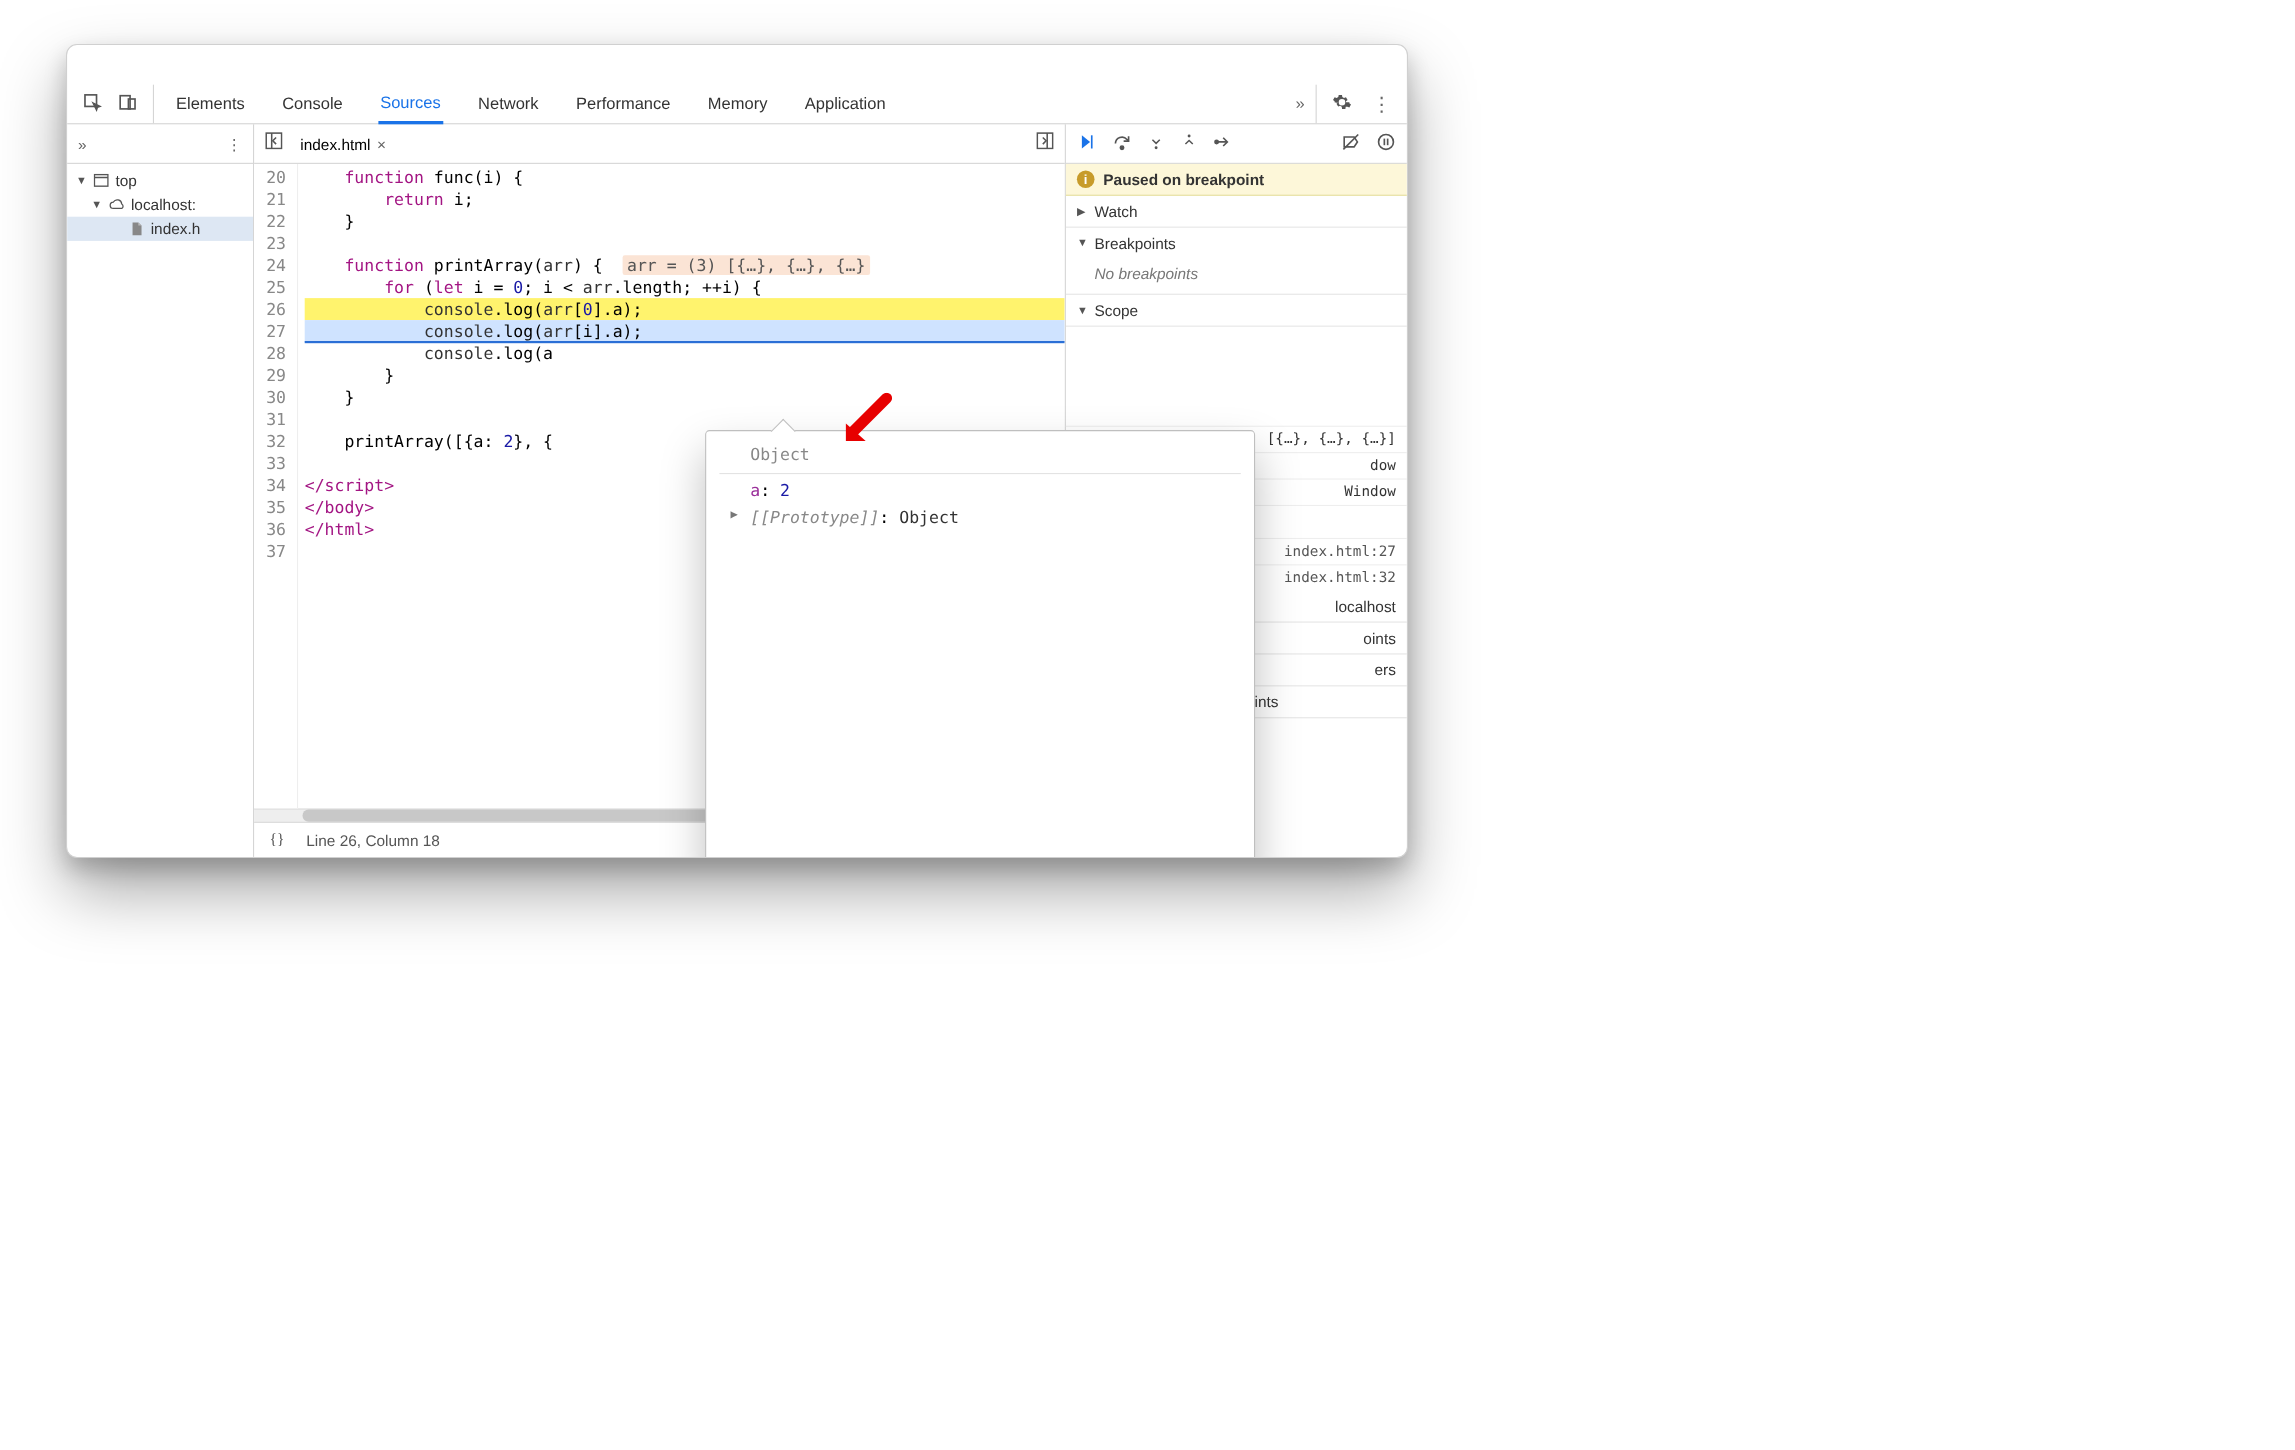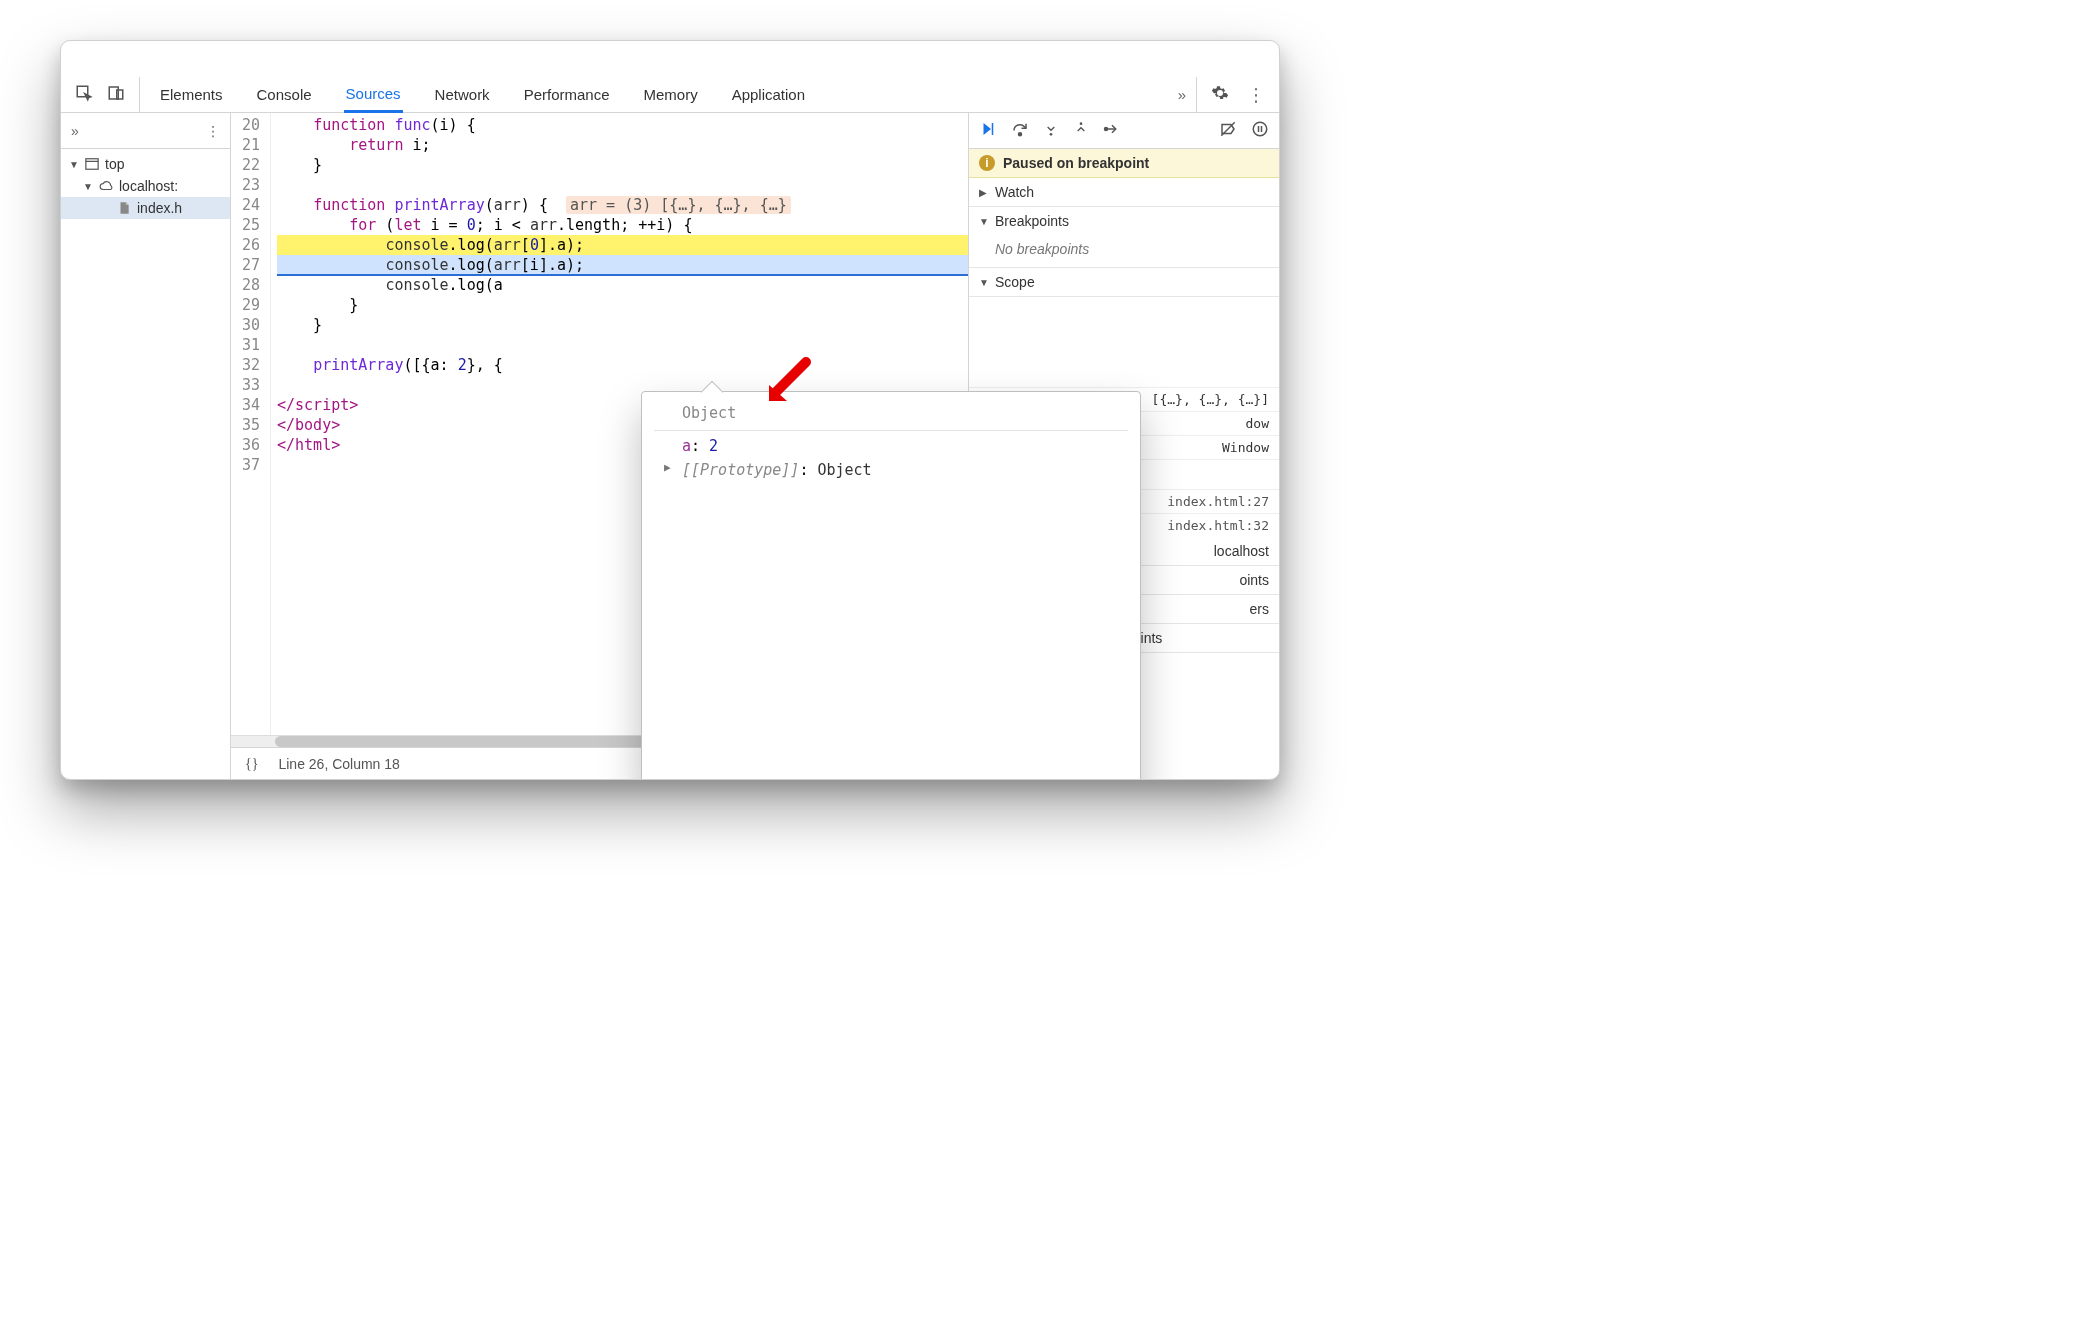--- a/index.html
+++ b/index.html
@@ -67,21 +67,21 @@
   .ed-body { flex:1; display:flex; min-height:0; overflow:hidden; font-family: Menlo, Consolas, monospace; font-size:15px; line-height:20px; position:relative;}
   .gutter { background:#fff; color:#888; text-align:right; padding:2px 10px 2px 6px; border-right:1px solid #eee; user-select:none; min-width:40px;}
   .gutnum { height:20px; }
   .src { flex:1; padding:2px 0 2px 6px; white-space:pre; overflow:auto; position:relative;}
   .ln { height:20px; position:relative; }
   .ln .txt { position:relative; z-index:2; padding-right:10px;}
   .hl-yellow { position:absolute; inset:0; background:#fff36d; z-index:1;}
   .hl-blue   { position:absolute; inset:0; background:#cfe3ff; z-index:1;}
   .hl-blue::after{content:"";position:absolute;left:0;right:0;bottom:-1px;height:2px;background:#2a6fd6;}
   .kw { color:#a31583;}
-  .fn { color:#6d28d9;}
+  .fn { color:#000000;}
   .id { color:#333;}
   .num { color:#1a1aa6;}
   .tag { color:#a31583;}
   .inline-hint { background:#fbe4d5; color:#555; padding:0 4px; border-radius:2px;}
 
   
   .status { height:32px; border-top:1px solid #d5d5d5; display:flex; align-items:center; gap:20px; padding:0 14px; font-size:14px; color:#555;}
 
   
   .dbg { display:flex; flex-direction:column; font-size:14px; color:#333; min-width:0;}
@@ -212,20 +212,41 @@
                 <path d="M6 2h9l5 5v15H6z"></path>
                 <path d="M15 2v5h5" fill="#bbb"></path>
               </svg>
           </span>
           <span>index.h</span>
         </div>
       </div>
     </div>
 
     <div class="editor">
+      <div class="ed-head">
+        <span class="svgico grey">
+          <svg width="16" height="16" viewBox="0 0 16 16" fill="none" stroke="#555" stroke-width="1.4">
+              <rect x="1" y="1" width="14" height="14"></rect>
+              <line x1="6" y1="1" x2="6" y2="15"></line>
+              <path d="M10 5l-3 3 3 3" fill="none"></path>
+            </svg>
+        </span>
+        <div class="file-tab">
+          <span>index.html</span>
+          <span class="x">×</span>
+        </div>
+        <div class="spacer"></div>
+        <span class="svgico grey">
+          <svg width="16" height="16" viewBox="0 0 16 16" fill="none" stroke="#555" stroke-width="1.4">
+              <rect x="1" y="1" width="14" height="14"></rect>
+              <line x1="10" y1="1" x2="10" y2="15"></line>
+              <path d="M6 5l3 3-3 3" fill="none"></path>
+            </svg>
+        </span>
+      </div>
       <div class="ed-body" style="position:relative">
         <div class="gutter" id="gutter">
             <div class="gutnum">20</div>
             <div class="gutnum">21</div>
             <div class="gutnum">22</div>
             <div class="gutnum">23</div>
             <div class="gutnum">24</div>
             <div class="gutnum">25</div>
             <div class="gutnum">26</div>
             <div class="gutnum">27</div>

